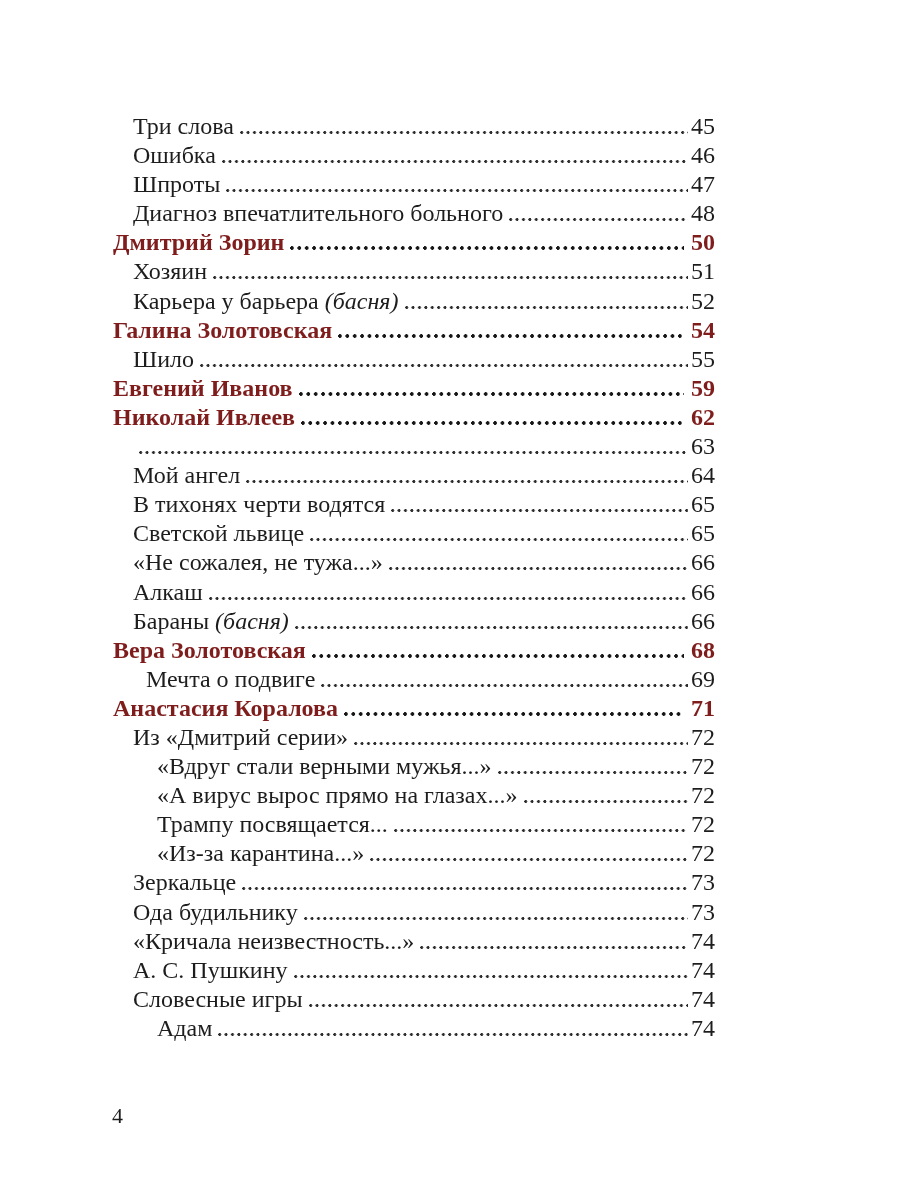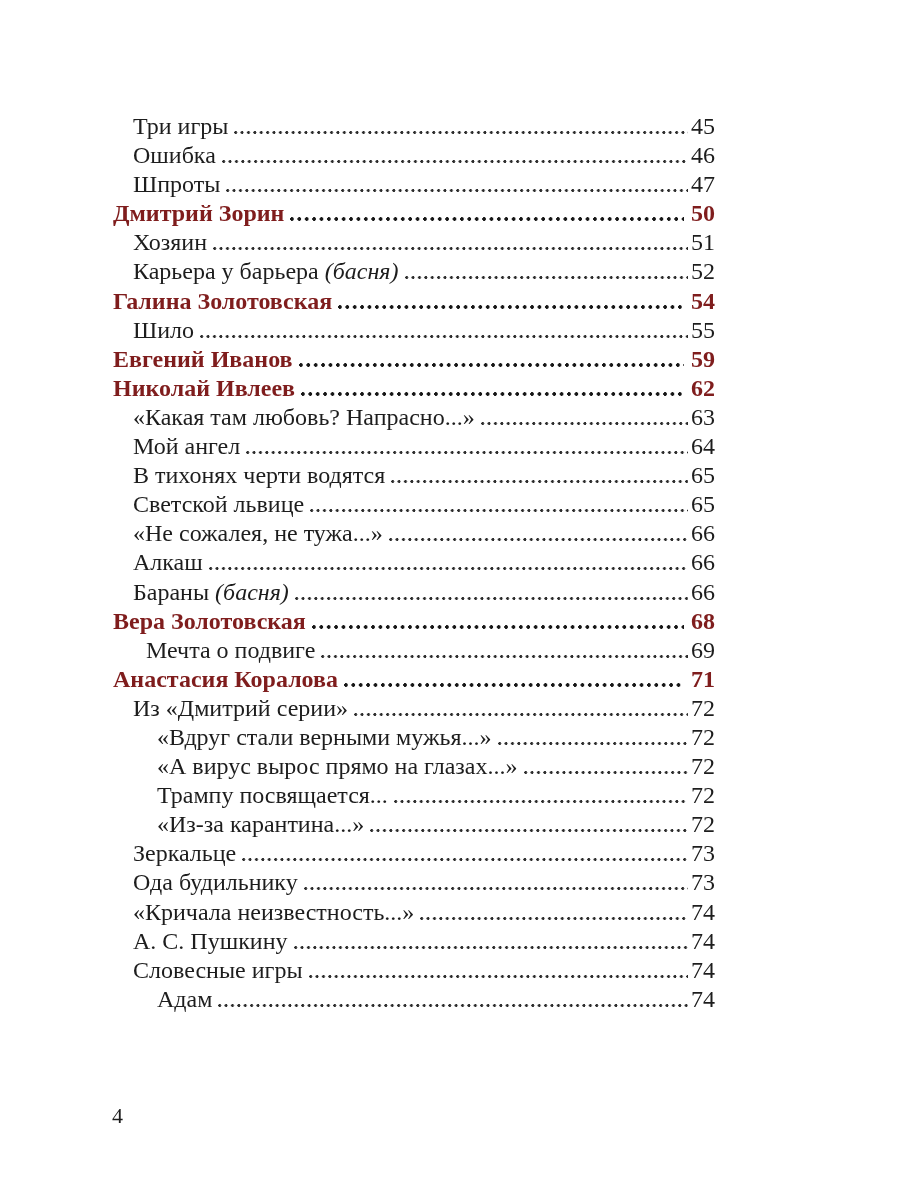--- a/index.html
+++ b/index.html
@@ -62,33 +62,38 @@
     left: 112px; top: 1101px;
     font-size: 22px;
     line-height: 30px;
   }
 </style>
 </head>
 <body>
 
 <main class="toc">
     <div class="row indent-1">
-      <span class="title">Три игры</span>
+      <span class="title">Три слова</span>
       <span class="leader"></span>
       <span class="page-num">45</span>
     </div>
     <div class="row indent-1">
       <span class="title">Ошибка</span>
       <span class="leader"></span>
       <span class="page-num">46</span>
     </div>
     <div class="row indent-1">
       <span class="title">Шпроты</span>
       <span class="leader"></span>
       <span class="page-num">47</span>
+    </div>
+    <div class="row indent-1">
+      <span class="title">Диагноз впечатлительного больного</span>
+      <span class="leader"></span>
+      <span class="page-num">48</span>
     </div>
     <div class="row indent-0 bold">
       <span class="title">Дмитрий Зорин</span>
       <span class="leader"></span>
       <span class="page-num">50</span>
     </div>
     <div class="row indent-1">
       <span class="title">Хозяин</span>
       <span class="leader"></span>
       <span class="page-num">51</span>
@@ -113,21 +118,20 @@
       <span class="title">Евгений Иванов</span>
       <span class="leader"></span>
       <span class="page-num">59</span>
     </div>
     <div class="row indent-0 bold">
       <span class="title">Николай Ивлеев</span>
       <span class="leader"></span>
       <span class="page-num">62</span>
     </div>
     <div class="row indent-1">
-      <span class="title">«Какая там любовь? Напрасно...»</span>
       <span class="leader"></span>
       <span class="page-num">63</span>
     </div>
     <div class="row indent-1">
       <span class="title">Мой ангел</span>
       <span class="leader"></span>
       <span class="page-num">64</span>
     </div>
     <div class="row indent-1">
       <span class="title">В тихонях черти водятся</span>

